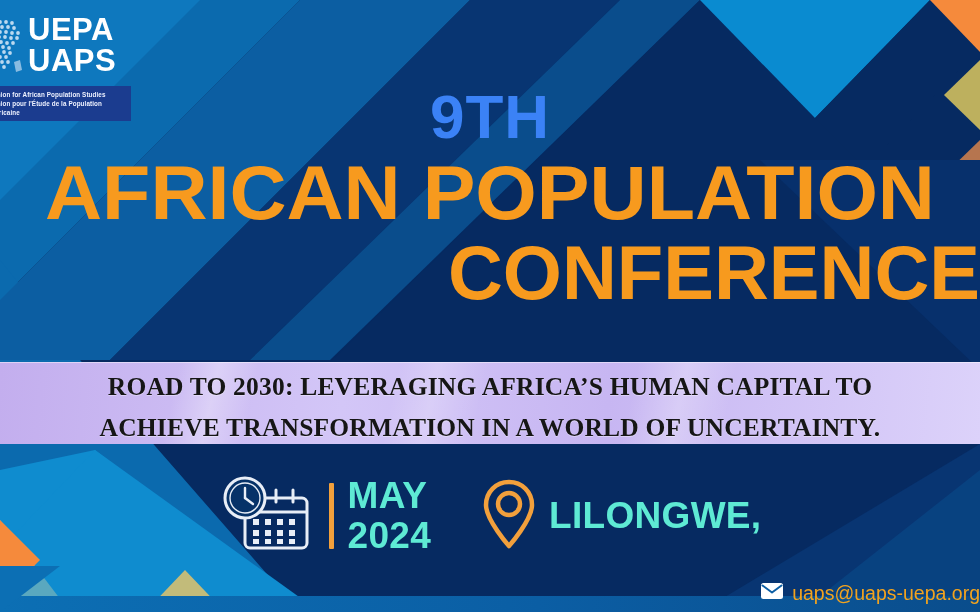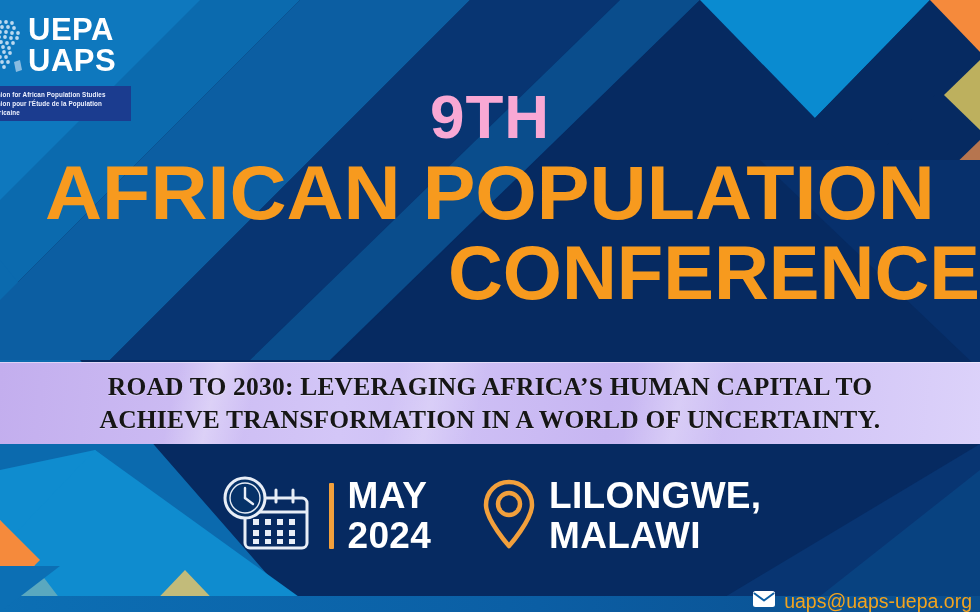--- a/index.html
+++ b/index.html
@@ -63,21 +63,21 @@
 
   
   #headline {
     position: absolute;
     left: 0;
     top: 84px;
     width: 980px;
     text-align: center;
   }
   #edition {
-    color: #f9a8d4;
+    color: #3b82f6;
     font-size: 62px;
     font-weight: bold;
     line-height: 66px;
     letter-spacing: 1px;
   }
   #title-line1, #title-line2 {
     color: #F79A1E;
     font-weight: bold;
     letter-spacing: 0px;
   }
@@ -114,20 +114,21 @@
   }
   .theme-line {
     color: #161616;
     font-family: "Liberation Serif", serif;
     font-weight: bold;
     font-size: 25.5px;
     line-height: 33px;
     letter-spacing: 0.2px;
     white-space: nowrap;
     text-shadow: 0 1px 0 rgba(255,255,255,0.35);
+    margin-top: 8px;
   }
 
   
   #info-row {
     position: absolute;
     left: 0;
     top: 466px;
     width: 980px;
     height: 100px;
     display: flex;
@@ -138,39 +139,39 @@
   .info-group { display: flex; align-items: center; }
   #date-group { gap: 14px; }
   #loc-group { gap: 8px; }
   .divider-bar {
     width: 5px;
     height: 66px;
     background: #F2A03C;
     border-radius: 1px;
   }
   .info-text {
-    color: #ffffff;
+    color: #5eead4;
     font-weight: bold;
     font-size: 37px;
     line-height: 40px;
     letter-spacing: 0.3px;
   }
 
   
   #footer {
     position: absolute;
     left: 0;
     top: 574px;
     width: 980px;
     height: 38px;
     display: flex;
-    align-items: flex-end;
+    align-items: center;
     justify-content: flex-end;
     gap: 10px;
-    padding-right: 8px;
+    padding-right: 0px;
     box-sizing: border-box;
     overflow: hidden;
   }
   .contact-item { display: flex; align-items: center; gap: 8px; }
   .contact-text {
     color: #F2A31E;
     font-size: 19.5px;
     line-height: 22px;
     white-space: nowrap;
   }
@@ -332,21 +333,20 @@
 
     <div class="info-group" id="loc-group">
       <span>
         <svg width="64" height="80" viewBox="0 0 64 80" xmlns="http://www.w3.org/2000/svg">
           <path d="M32 8 C19 8 9 18 9 31 C9 46 32 72 32 72 C32 72 55 46 55 31 C55 18 45 8 32 8 Z" fill="none" stroke="#F2A03C" stroke-width="4.5" stroke-linejoin="round"></path>
           <circle cx="32" cy="30" r="11" fill="none" stroke="#F2A03C" stroke-width="4.5"></circle>
         </svg>
       </span>
       <span class="info-text">
         <span style="display:block">LILONGWE,</span>
-        <span style="display:block">MALAWI</span>
       </span>
     </div>
 
   </div>
 
   <div id="footer">
     <div class="contact-item">
       <span>
         <svg width="24" height="18" viewBox="0 0 24 18" xmlns="http://www.w3.org/2000/svg">
           <rect x="1" y="1" width="22" height="16" rx="2.5" fill="#ffffff"></rect>

